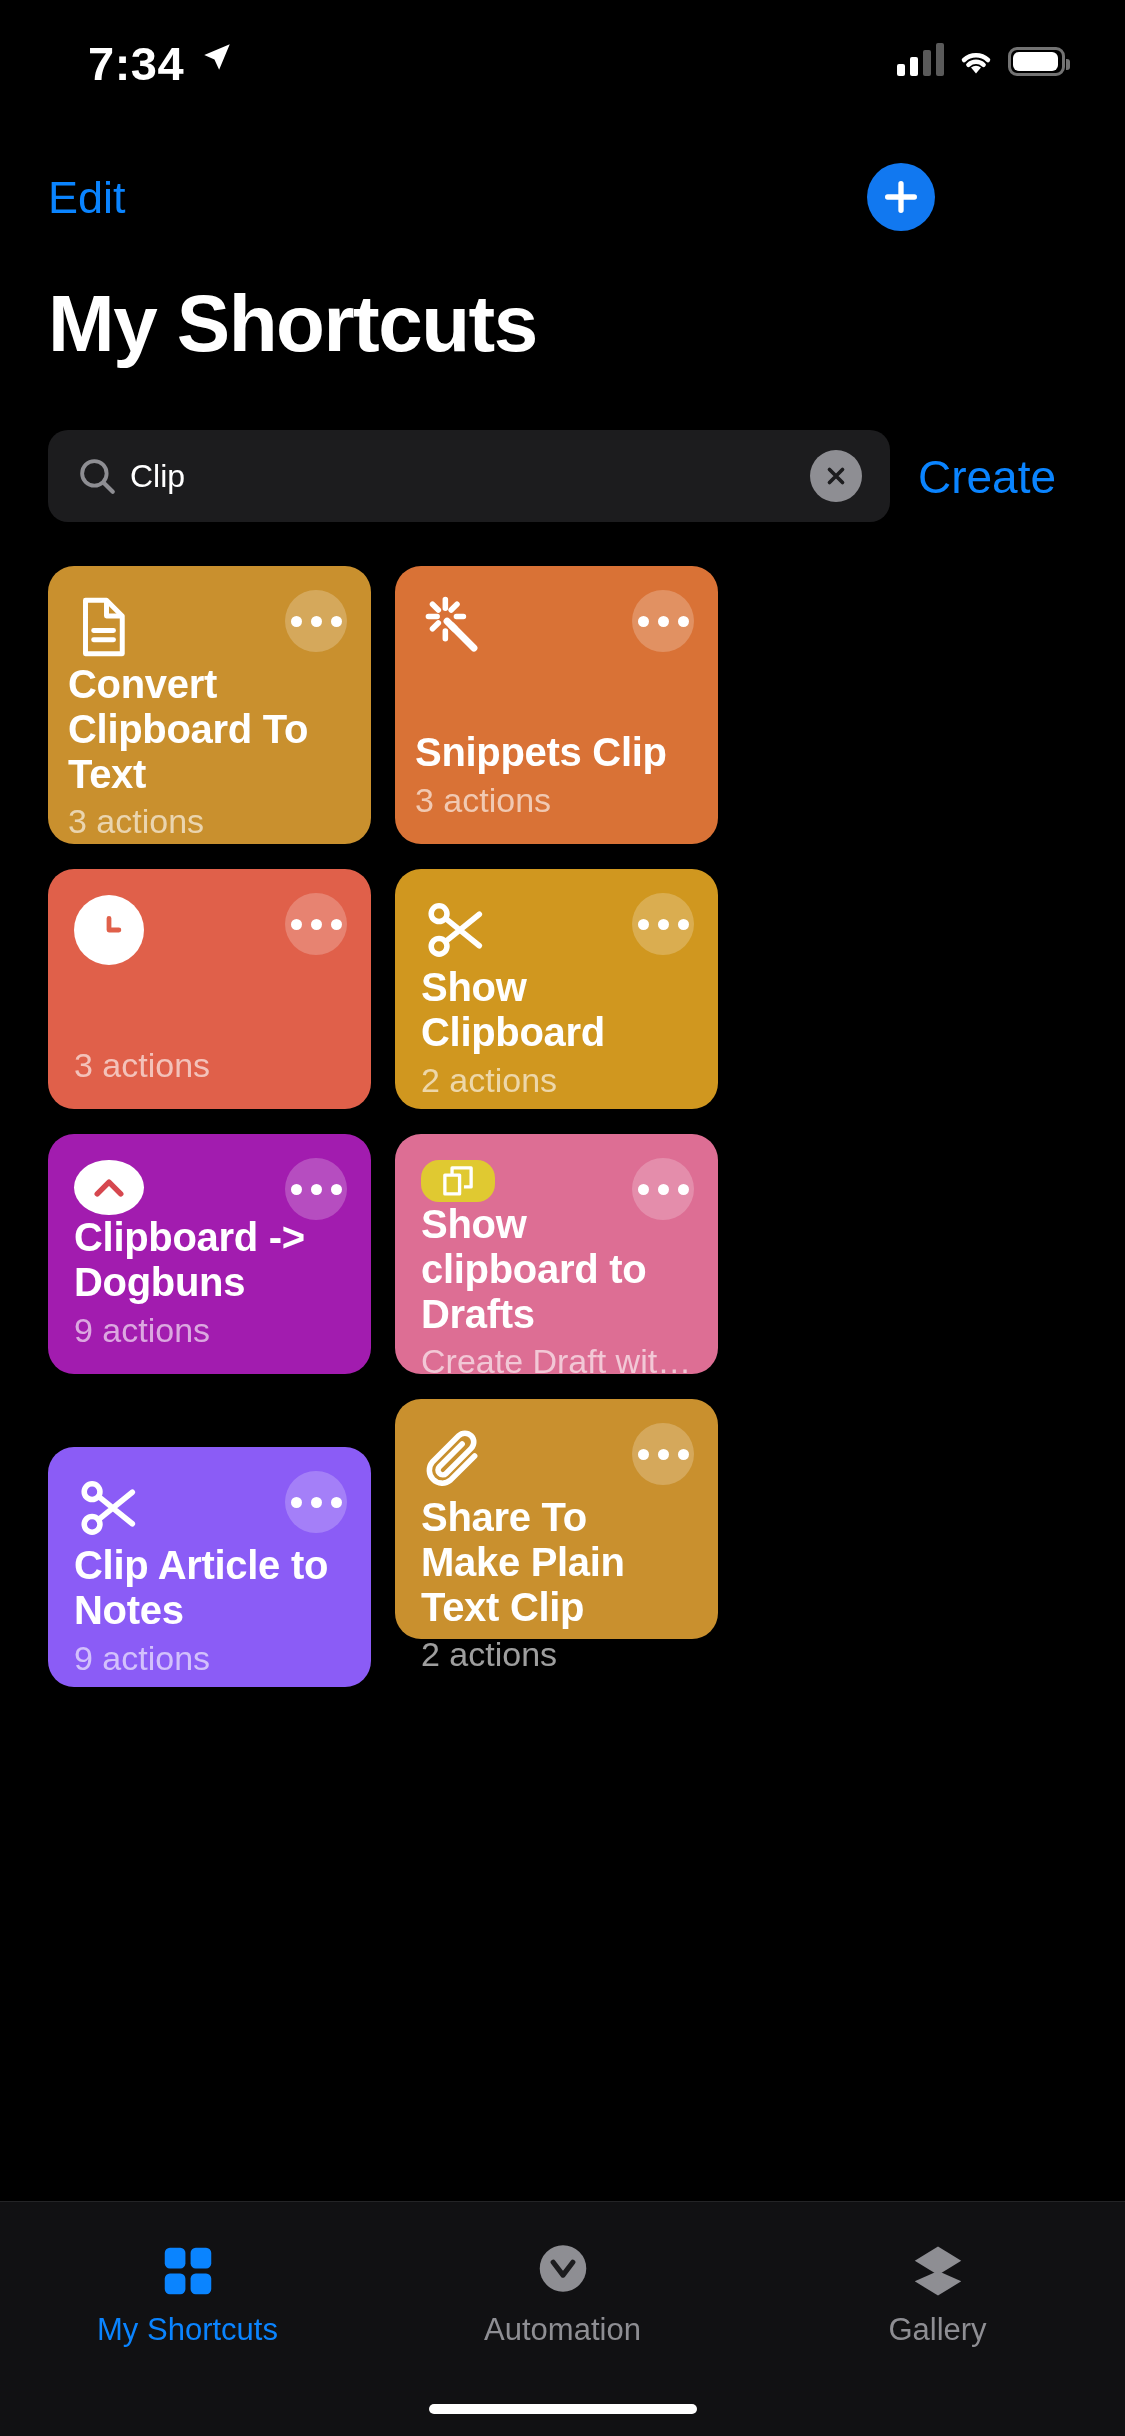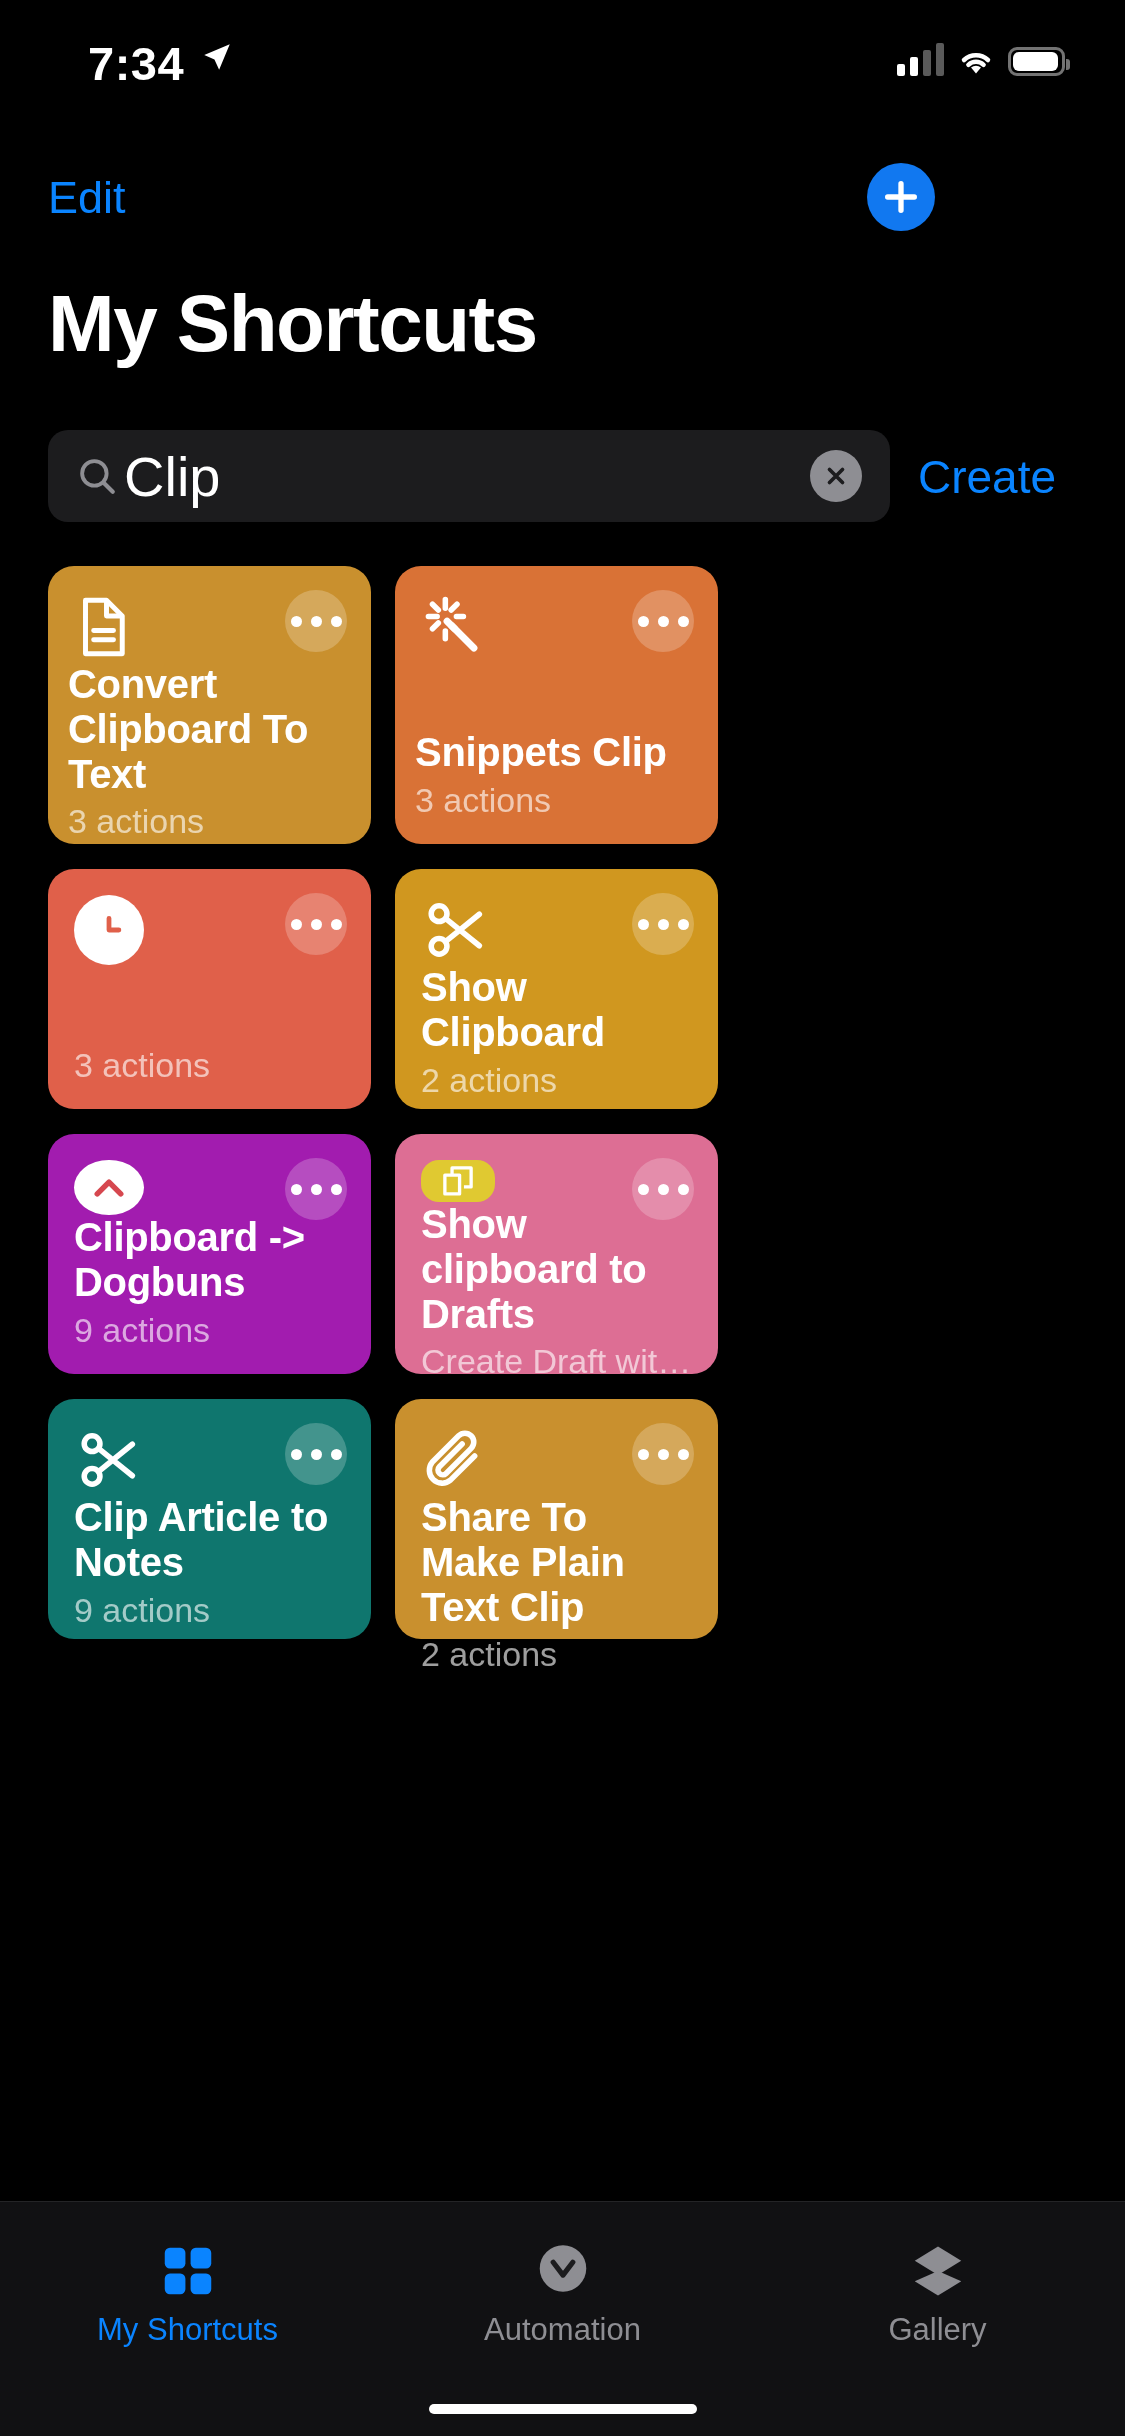--- a/index.html
+++ b/index.html
@@ -33,21 +33,21 @@
   .add-btn svg { width:40px; height:40px; }
 
   .page-title { position:absolute; left:48px; top:278px; font-size:80px; font-weight:bold;
                 color:#fff; letter-spacing:-1.5px; }
 
   
   .searchrow { position:absolute; top:430px; left:0; width:1125px; height:104px; }
   .searchbar { position:absolute; left:48px; top:0; width:842px; height:92px;
                background:#1c1c1e; border-radius:20px; display:flex; align-items:center; }
   .mag { margin-left:28px; width:42px; height:42px; flex:none; }
-  .search-val { margin-left:6px; font-size:56px; color:#fff; flex:1; }
+  .search-val { margin-left:12px; font-size:32px; color:#fff; flex:1; }
   .clear-btn { width:52px; height:52px; border-radius:50%; background:#8e8e93; margin-right:28px;
                display:flex; align-items:center; justify-content:center; flex:none; }
   .clear-btn svg { width:26px; height:26px; }
   .cancel-btn { position:absolute; left:918px; top:20px; font-size:46px; color:#0a84ff; }
 
   
   .grid { position:absolute; left:48px; top:566px; width:1030px;
           display:grid; grid-template-columns:323px 323px; column-gap:24px; row-gap:25px; }
   .card { position:relative; border-radius:26px; height:auto; padding:26px 26px 24px 26px;
           display:flex; flex-direction:column; }
@@ -231,21 +231,21 @@
       <div class="dots">
         <i></i>
         <i></i>
         <i></i>
       </div>
       <div class="card-body">  
         <div class="card-title">Show clipboard to Drafts</div>  
         <div class="card-sub">Create Draft with Clipb…</div>
       </div>
     </div>
-    <div class="card h2" style="background: #0f766e;">
+    <div class="card h2" style="background: #8b5cf6; margin-top: 48px;">
       <div class="card-icon">
         <svg viewBox="0 0 24 24">
           <circle cx="6.2" cy="6.4" r="2.7" fill="none" stroke="#fff" stroke-width="1.9"></circle>
           <circle cx="6.2" cy="17.6" r="2.7" fill="none" stroke="#fff" stroke-width="1.9"></circle>
           <path d="M8.5 8.1 L20 17.4M8.5 15.9 L20 6.6" stroke="#fff" stroke-width="1.9" stroke-linecap="round"></path>
         </svg>
       </div>
       <div class="dots">
         <i></i>
         <i></i>

